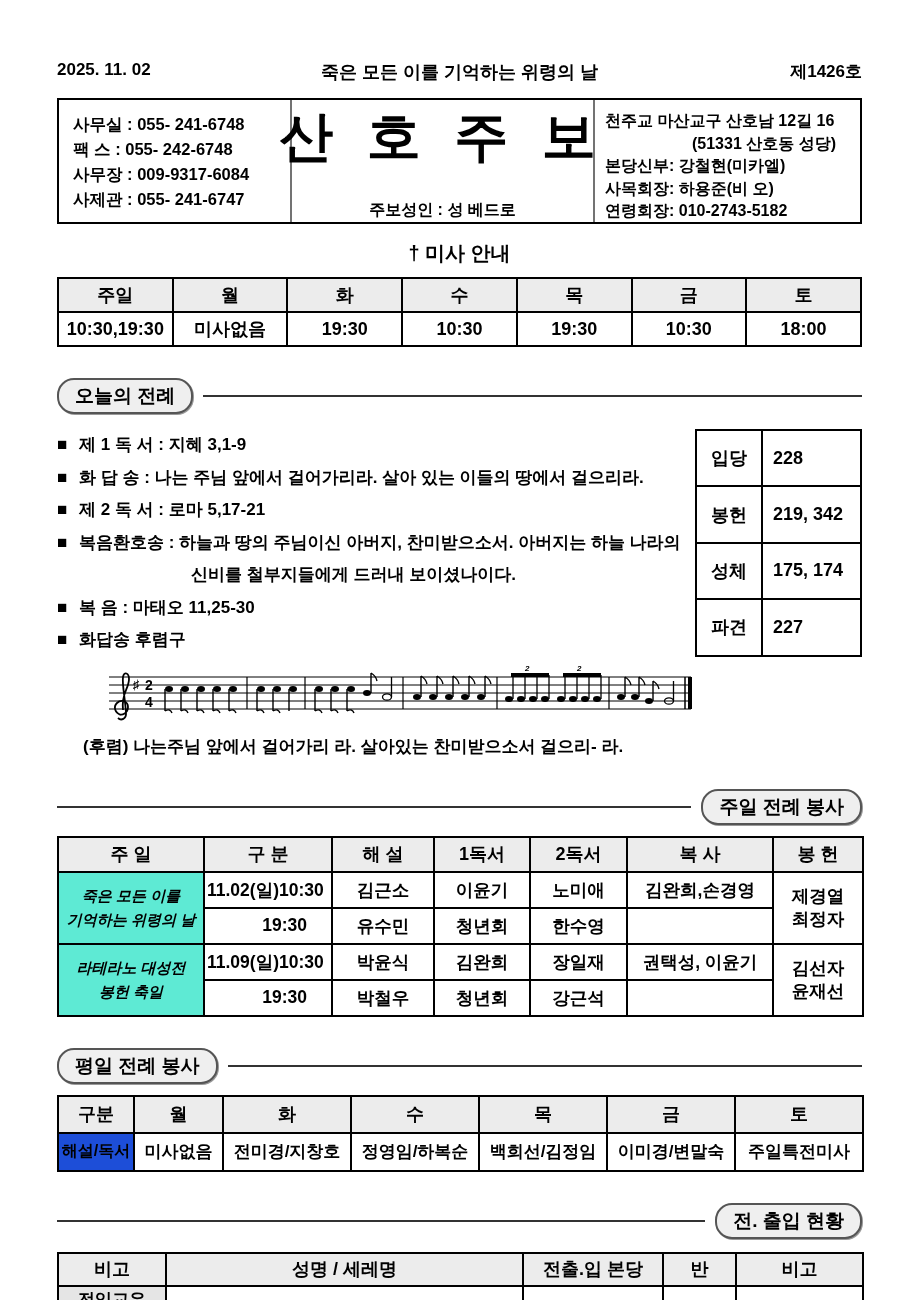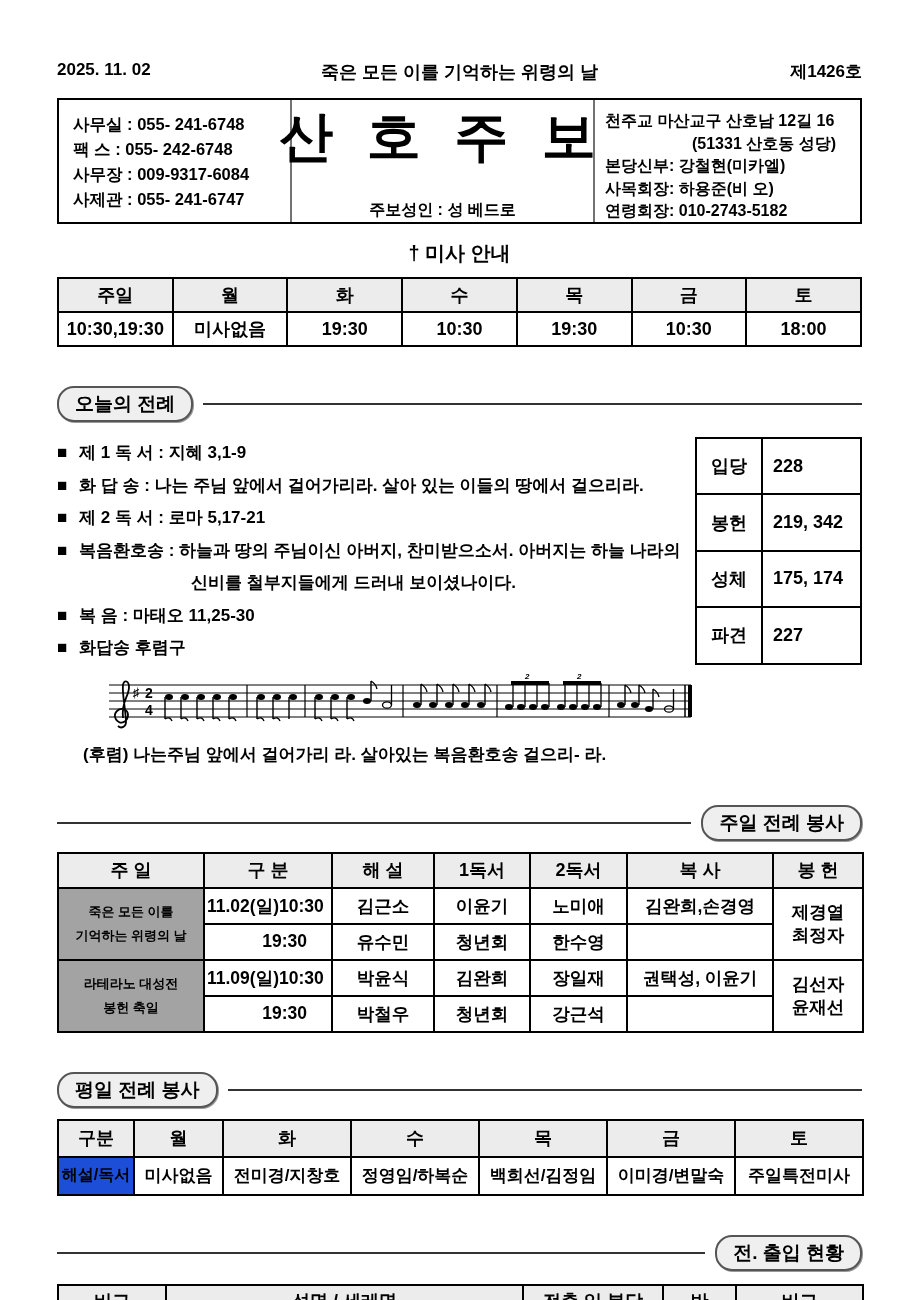--- a/index.html
+++ b/index.html
@@ -31,21 +31,21 @@
   
   .mass-title{text-align:center;font-size:20px;margin-top:16px;}
   table{border-collapse:collapse;table-layout:fixed;}
   td,th{border:2px solid #000;font-size:18px;text-align:center;padding:0 2px;overflow:hidden;}
   th{background:#ececec;}
   .mass-table{width:805px;margin-top:10px;}
   .mass-table th{height:32px;}
   .mass-table td{height:32px;}
 
   
-  .section-row{display:flex;align-items:center;margin-top:40px;height:34px;justify-content:flex-end;}
+  .section-row{display:flex;align-items:center;margin-top:32px;height:34px;justify-content:flex-end;}
   .pill{border:2px solid #555;border-radius:17px;background:#efefef;
         padding:3px 16px;font-size:19px;white-space:nowrap;box-shadow:1px 1px 0 #999;}
   .sec-line{flex:1;border-top:2px solid #333;height:0;}
   .gap{width:10px;}
 
   
   .liturgy-wrap{display:flex;margin-top:12px;}
   .liturgy-list{flex:1;font-size:17px;line-height:32.5px;padding-top:4px;}
   .liturgy-item{display:flex;}
   .bullet{width:22px;flex:none;}
@@ -57,21 +57,21 @@
   .hymn-table .hv{text-align:left;padding-left:10px;}
 
   
   .music{margin-top:6px;margin-left:48px;}
   .lyrics{font-size:17px;margin-left:26px;margin-top:2px;}
 
   
   .sun-table{width:805px;margin-top:12px;}
   .sun-table th{height:33px;}
   .sun-table td{height:34px;font-size:17.5px;}
-  .sun-table .daycell{background:#a3a3a3;white-space:pre-line;font-size:13px;line-height:24px;}
+  .sun-table .daycell{background:#5eead4;white-space:pre-line;font-size:15px;line-height:24px;font-style:italic;}
   .sun-table .timecell{text-align:right;padding-right:24px;}
   .sun-table .offcell{white-space:pre-line;line-height:23px;}
 
   
   .week-table{width:805px;margin-top:12px;}
   .week-table th{height:35px;}
   .week-table td{height:36px;font-size:17px;}
   .week-table .rowlabel{background:#1d4ed8;font-size:16px;}
 
   
@@ -301,21 +301,21 @@
         <path d="M520,34 v-20 m0,0 q5,3 6,8"></path>
           <path d="M534,34 v-20 m0,0 q5,3 6,8"></path>
           <path d="M548,38 v-20 m0,0 q5,3 6,8"></path>
       </g>
       <ellipse cx="564" cy="38" rx="4.5" ry="3.2" fill="none" stroke="#000" stroke-width="1.3"></ellipse>
       <line x1="568.5" y1="38" x2="568.5" y2="18" stroke="#000" stroke-width="1.3"></line>
       <line x1="580" y1="14" x2="580" y2="46" stroke="#000" stroke-width="1.5"></line>
       <rect x="583" y="14" width="4" height="32" fill="#000"></rect>
     </svg>
   </div>
-  <div class="lyrics">(후렴) 나는주님 앞에서 걸어가리 라.  살아있는 복음환호송 걸으리- 라.</div>
+  <div class="lyrics">(후렴) 나는주님 앞에서 걸어가리 라.  살아있는 찬미받으소서 걸으리- 라.</div>
 
   <div class="section-row">
     <span class="sec-line"></span>
     <span class="gap"></span>
     <span class="pill">주일 전례 봉사</span>
   </div>
 
   <table class="sun-table">
     <colgroup>
       <col style="width:146px">

